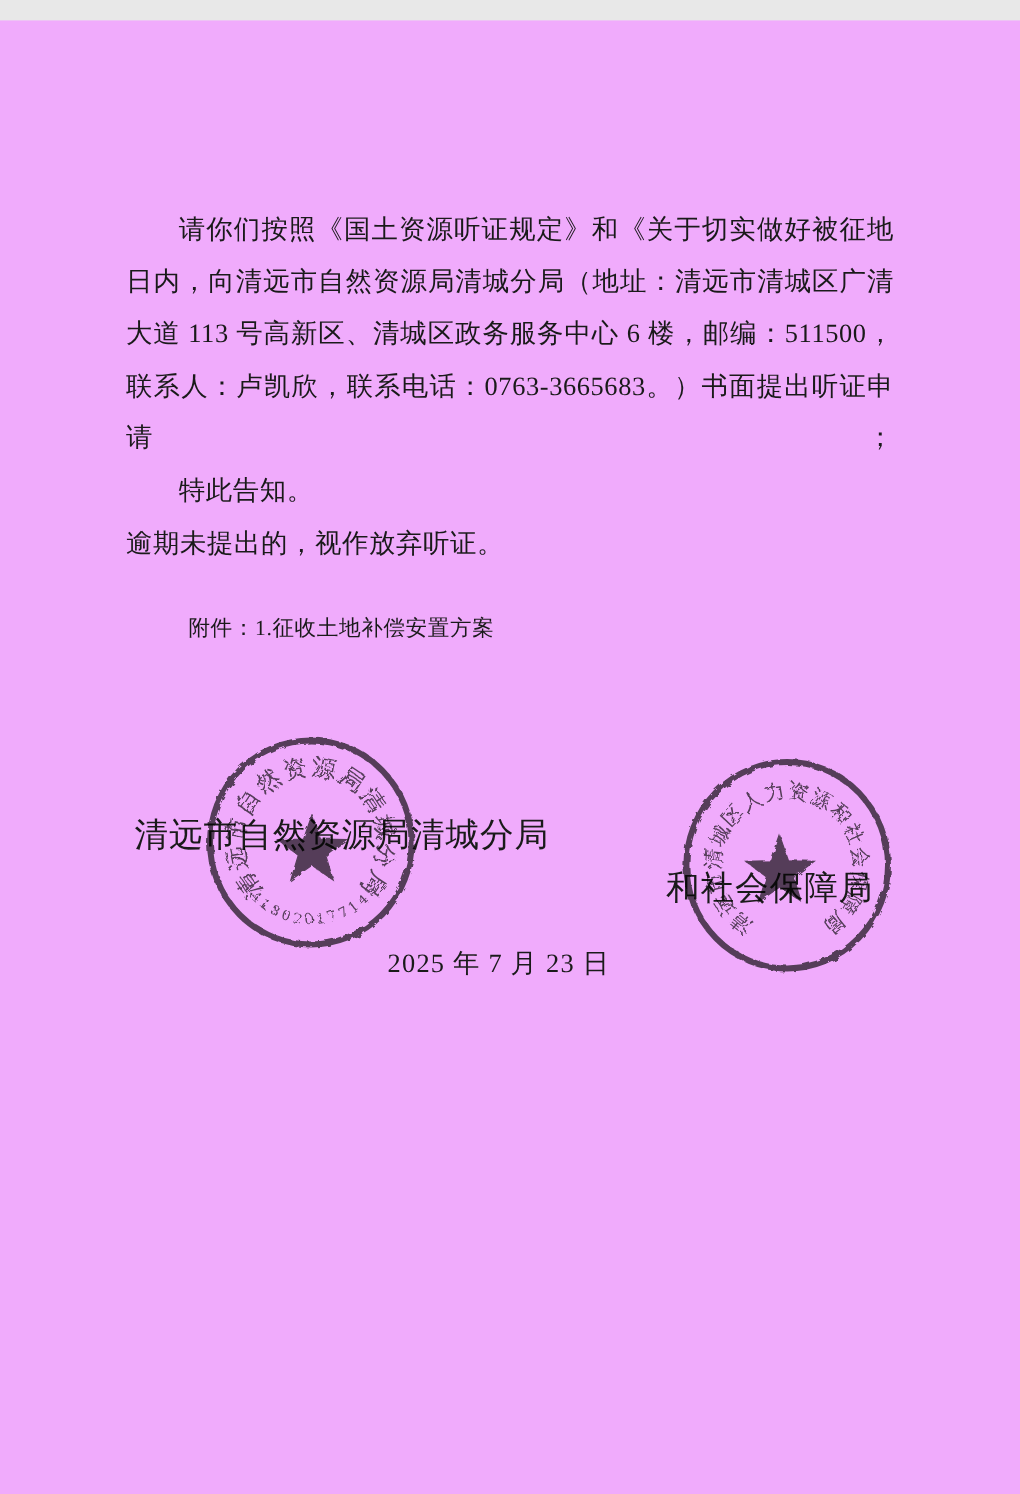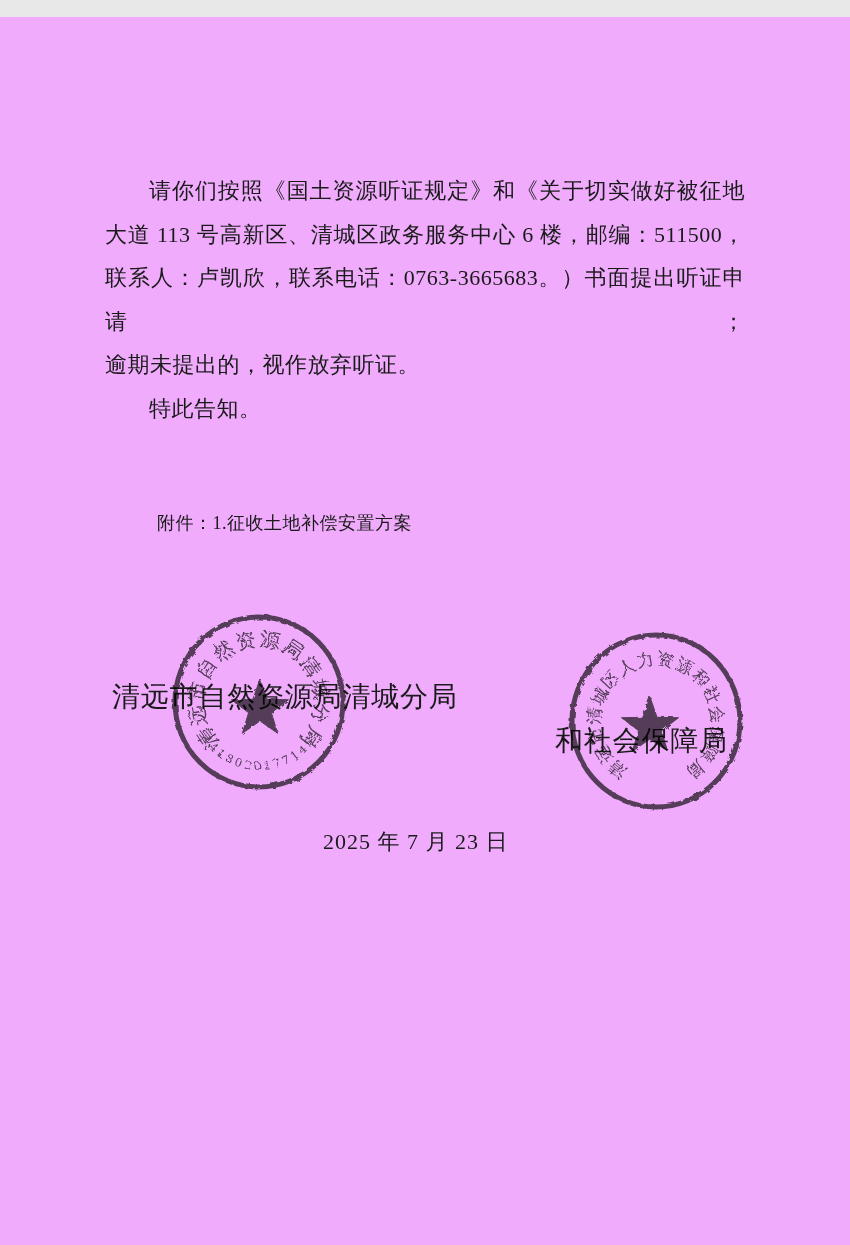--- a/index.html
+++ b/index.html
@@ -19,43 +19,44 @@
   .attachments{
     position:absolute;left:105px;top:484px;width:640px;
     font-size:18px;line-height:45px;letter-spacing:0.5px;
   }
   .att-line1{padding-left:52px;}
   .att-line2{padding-left:120px;}
   .sig{position:absolute;font-size:28px;line-height:24px;letter-spacing:0.8px;white-space:nowrap;}
   .sig-left{left:112px;top:668px;}
   .sig-r1{left:512px;top:668px;}
   .sig-r2{left:555px;top:712px;text-align:center;}
-  .date{position:absolute;left:323px;top:810px;font-size:22px;letter-spacing:1px;white-space:nowrap;}
+  .date{position:absolute;left:323px;top:771px;font-size:22px;letter-spacing:1px;white-space:nowrap;}
   .seal{position:absolute;mix-blend-mode:multiply;opacity:0.85;}
   .seal-left{left:149px;top:575px;}
   .seal-right{left:546px;top:594px;}
   .seal .ink{fill:#3d3d3d;stroke:#3d3d3d;}
   .seal .ring{fill:none;stroke-width:5;}
   .seal .ring-text{font-family:"Liberation Serif","DejaVu Serif",serif;}
   .seal-left .ring-text{font-size:20px;letter-spacing:2px;}
   .seal-right .ring-text{font-size:17px;letter-spacing:1.3px;}
   .seal .code-text{font-size:11.5px;letter-spacing:3px;font-family:"DejaVu Serif",serif;}
   .seal text{stroke:none;}
 </style>
 </head>
 <body>
 
 <div class="page">
 
   <div class="body-block">
     <div class="line indent fill">请你们按照《国土资源听证规定》和《关于切实做好被征地</div>
+    <div class="line fill">日内，向清远市自然资源局清城分局（地址：清远市清城区广清</div>
     <div class="line fill">大道 113 号高新区、清城区政务服务中心 6 楼，邮编：511500，</div>
     <div class="line fill">联系人：卢凯欣，联系电话：0763-3665683。）书面提出听证申请；</div>
+    <div class="line indent">特此告知。</div>
     <div class="line">逾期未提出的，视作放弃听证。</div>
-    <div class="line indent">特此告知。</div>
   </div>
 
   <div class="attachments">
     <div class="att-line1"><span>附件：</span><span>1.征收土地补偿安置方案</span></div>
   </div>
 
   <div class="sig sig-left">清远市自然资源局清城分局</div>
   <div class="sig sig-r2">和社会保障局</div>
   <div class="date">2025 年 7 月 23 日</div>
 

